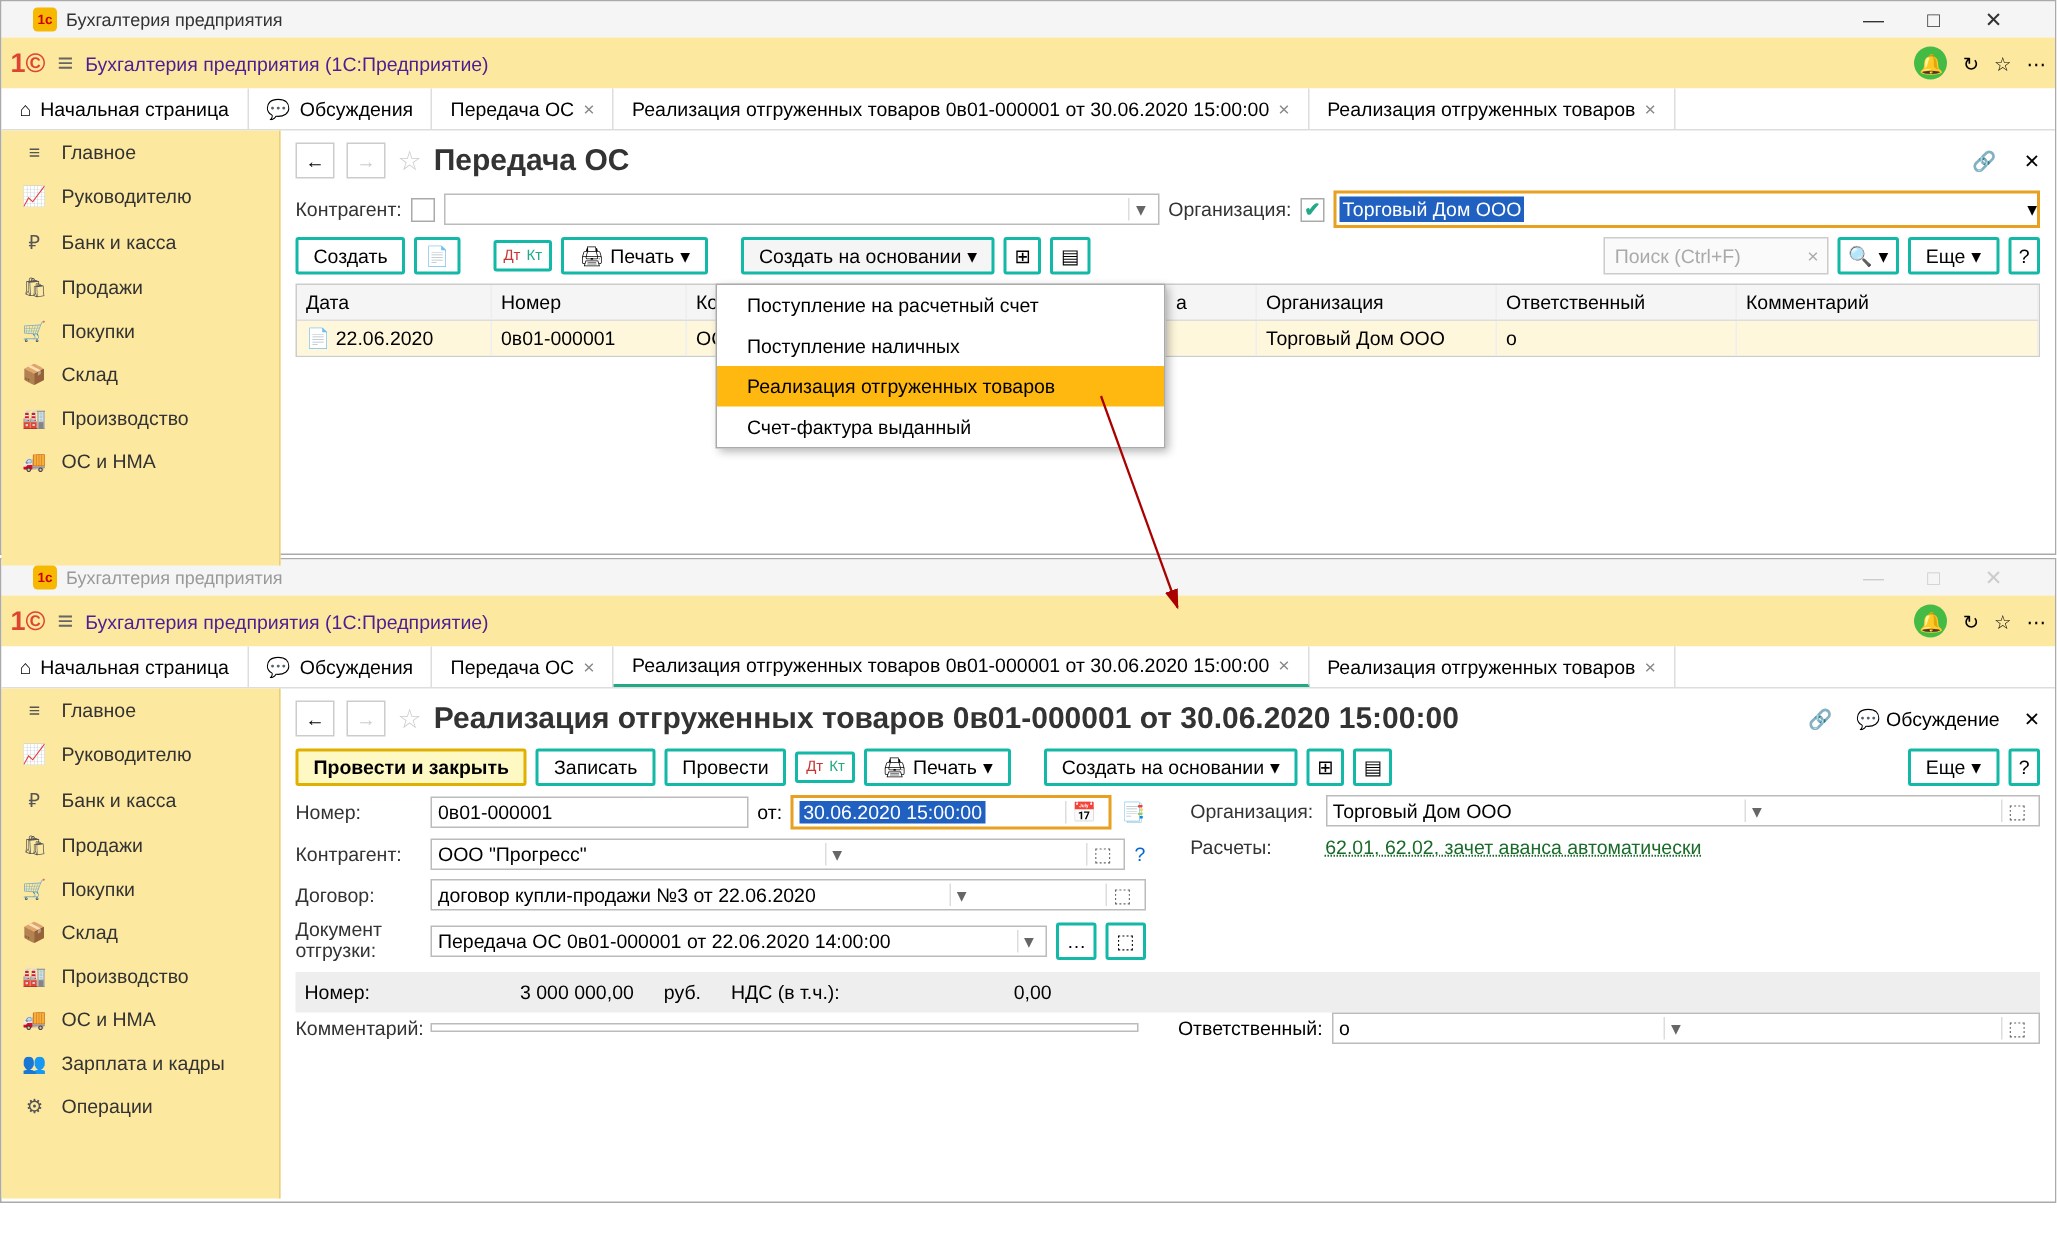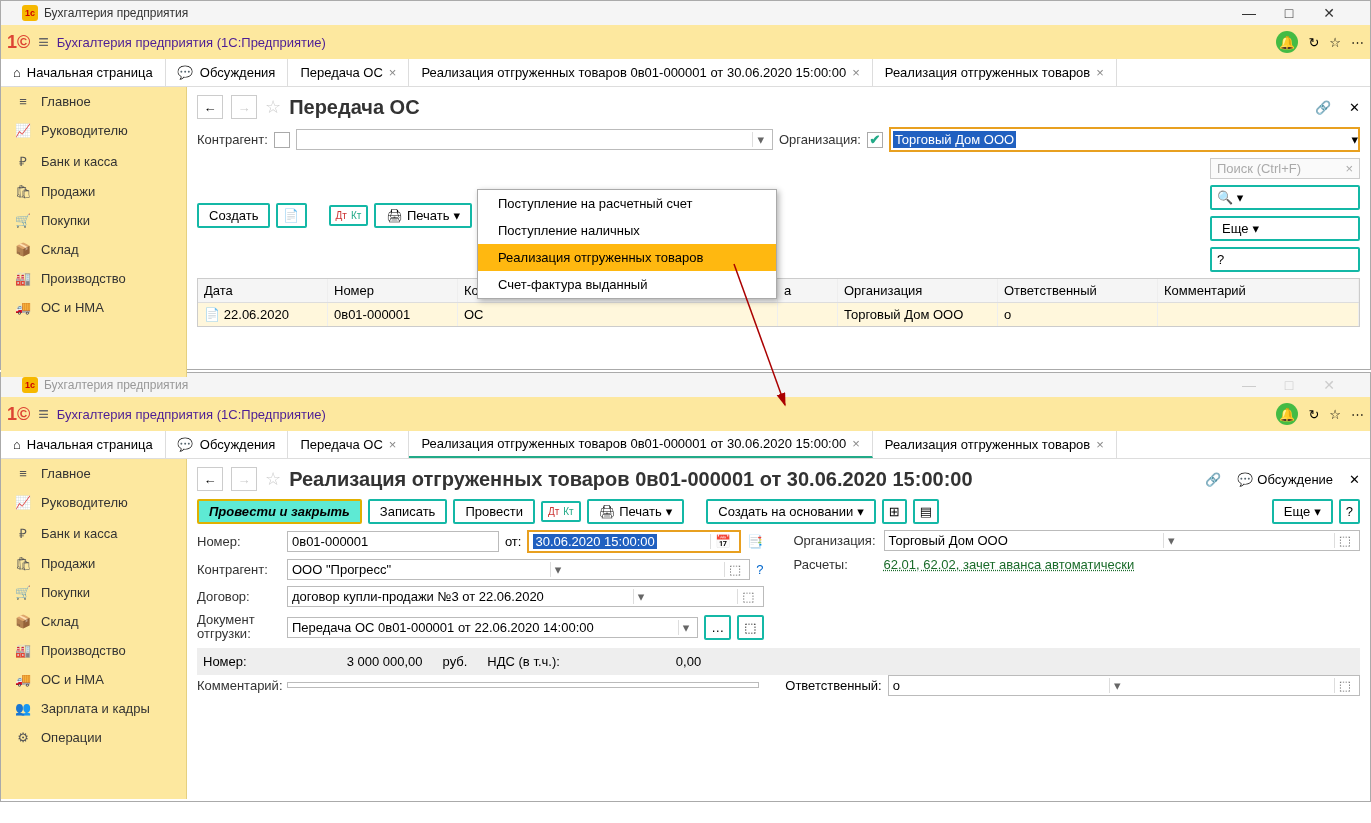--- a/index.html
+++ b/index.html
@@ -24,21 +24,21 @@
   .navitem { display:flex; align-items:center; gap:10px; padding:7px 14px; color:#333; cursor:default;}
   .navitem .ic { width:16px; text-align:center; color:#555;}
   .main { flex:1; padding:8px 10px; position:relative; }
   .hdr { display:flex; align-items:center; gap:8px; margin-bottom:8px;}
   .navbtn { width:26px; height:24px; border:1px solid #ccc; display:flex; align-items:center; justify-content:center; background:#fff;}
   .star { color:#ccc; font-size:18px;}
   .pagetitle { font-size:20px; font-weight:bold; color:#333;}
   .toolbar { display:flex; align-items:center; gap:6px; margin-bottom:6px; flex-wrap:wrap;}
   .btn { border:2px solid #14b8a6; background:#fff; padding:3px 10px; display:flex; align-items:center; gap:4px; cursor:default; border-radius:2px;}
   .btn.small { padding:3px 5px;}
-  .btn.yellow { background:#5eead4; border-color:#e0b000; font-weight:bold;font-style:italic;}
+  .btn.yellow { background:#fef9c3; border-color:#e0b000; font-weight:bold;}
   .filterrow { display:flex; align-items:center; gap:6px; margin-bottom:6px;}
   .lbl { color:#333;}
   .cbx { width:16px; height:16px; border:1px solid #aaa; display:inline-flex; align-items:center; justify-content:center;}
   .chk { color:#2a8; font-weight:bold;}
   .inp { border:1px solid #bbb; padding:2px 4px; background:#fff; flex:1; display:flex; align-items:center;}
   .inp .dd { margin-left:auto; color:#666; padding:0 4px; border-left:1px solid #ddd;}
   .orgbox { border:2px solid #e8a020; background:#fff; display:flex; align-items:center; flex:1;}
   .orgsel { background:#2060c0; color:#fff; padding:1px 2px; margin:2px;}
   .table { border:1px solid #ccc;}
   .trow { display:flex; }
@@ -167,21 +167,21 @@
         <div style="width:10px;"></div>
         <div class="btn small">
             <span style="color:#c33;font-size:10px;">Дт</span>
             <span style="color:#2a8;font-size:10px;">Кт</span>
           </div>
         <div class="btn">🖨 <span>Печать</span> ▾</div>
         <div style="width:10px;"></div>
         <div class="btn" style="background:#f5f5f5;"><span>Создать на основании</span> ▾</div>
         <div class="btn small">⊞</div>
         <div class="btn small">▤</div>
-        <div style="margin-left:auto;display:flex;gap:6px;flex-direction:column;">
+        <div style="margin-left:auto;display:flex;gap:6px;">
           <div class="searchbox">
               <span>Поиск (Ctrl+F)</span>
               <span style="margin-left:auto;">×</span>
             </div>
           <div class="btn small">🔍 ▾</div>
           <div class="btn"><span>Еще</span> ▾</div>
           <div class="btn small">?</div>
         </div>
       </div>
       <div class="table">

